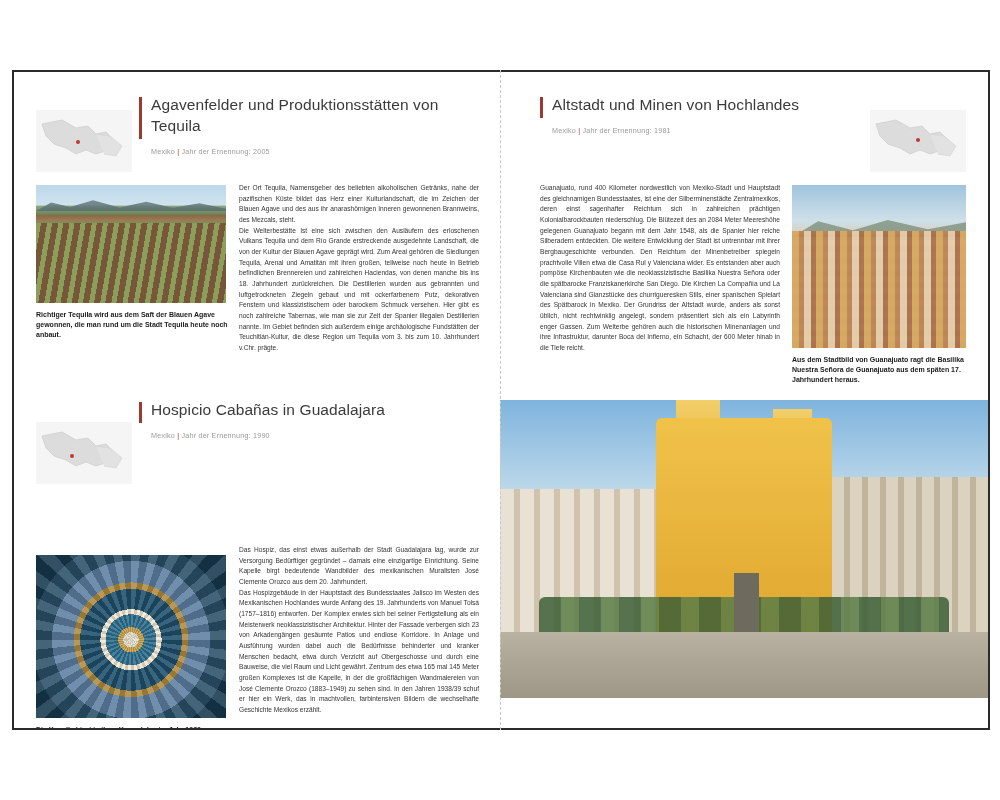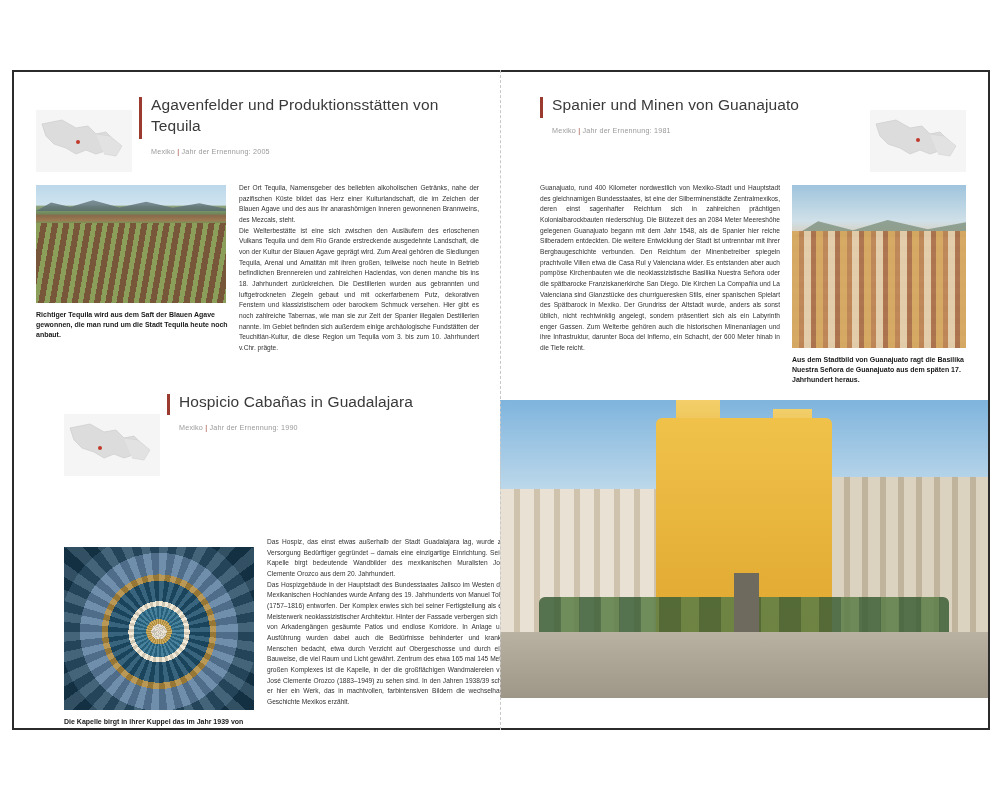--- a/index.html
+++ b/index.html
@@ -93,21 +93,21 @@
           </div>
         </div>
         <div class="cap" style="left:22px;top:240px;width:192px;">Richtiger Tequila wird aus dem Saft der Blauen Agave gewonnen, die man rund um die Stadt Tequila heute noch anbaut.</div>
 
         <div class="col-text" style="left:225px;top:113px;width:240px;height:200px;">
             <p>Der Ort Tequila, Namensgeber des beliebten alkoholischen Getränks, nahe der pazifischen Küste bildet das Herz einer Kulturlandschaft, die im Zeichen der Blauen Agave und des aus ihr anarashörnigen Inneren gewonnenen Brannweins, des Mezcals, steht.</p>
             <p>Die Welterbestätte ist eine sich zwischen den Ausläufern des erloschenen Vulkans Tequila und dem Río Grande erstreckende ausgedehnte Landschaft, die von der Kultur der Blauen Agave geprägt wird. Zum Areal gehören die Siedlungen Tequila, Arenal und Amatitán mit ihren großen, teilweise noch heute in Betrieb befindlichen Brennereien und zahlreichen Haciendas, von denen manche bis ins 18. Jahrhundert zurückreichen. Die Destillerien wurden aus gebrannten und luftgetrockneten Ziegeln gebaut und mit ockerfarbenem Putz, dekorativen Fenstern und klassizistischem oder barockem Schmuck versehen. Hier gibt es noch zahlreiche Tabernas, wie man sie zur Zeit der Spanier illegalen Destillerien nannte. Im Gebiet befinden sich außerdem einige archäologische Fundstätten der Teuchitlán-Kultur, die diese Region um Tequila vom 3. bis zum 10. Jahrhundert v.Chr. prägte.</p>
           </div>
       </div>
 
-      <div class="article" style="left:0;top:322px;width:488px;height:330px;margin-left:28px;">
+      <div class="article" style="left:0;top:330px;width:488px;height:330px;">
 
         <div style="position:absolute;left:125px;top:0px;width:300px;">
           <div class="title-wrap">
             <div class="titlebar"></div>
             <div class="title">Hospicio Cabañas in Guadalajara</div>
           </div>
           <div class="meta">
             <span>Mexiko</span>
             <span class="sep">|</span>
             <span>Jahr der Ernennung:</span>
@@ -139,21 +139,21 @@
 
     </div>
 
     <div class="leaf right">
 
       <div class="article" style="left:0;top:0;width:488px;height:660px;">
 
         <div style="position:absolute;left:40px;top:25px;width:320px;">
           <div class="title-wrap">
             <div class="titlebar"></div>
-            <div class="title">Spanier und Minen von Guanajuato</div>
+            <div class="title">Altstadt und Minen von Hochlandes</div>
           </div>
           <div class="meta">
             <span>Mexiko</span>
             <span class="sep">|</span>
             <span>Jahr der Ernennung:</span>
             <span>1981</span>
           </div>
         </div>
 
         <div class="map" style="left:370px;top:40px;width:96px;height:62px;">

